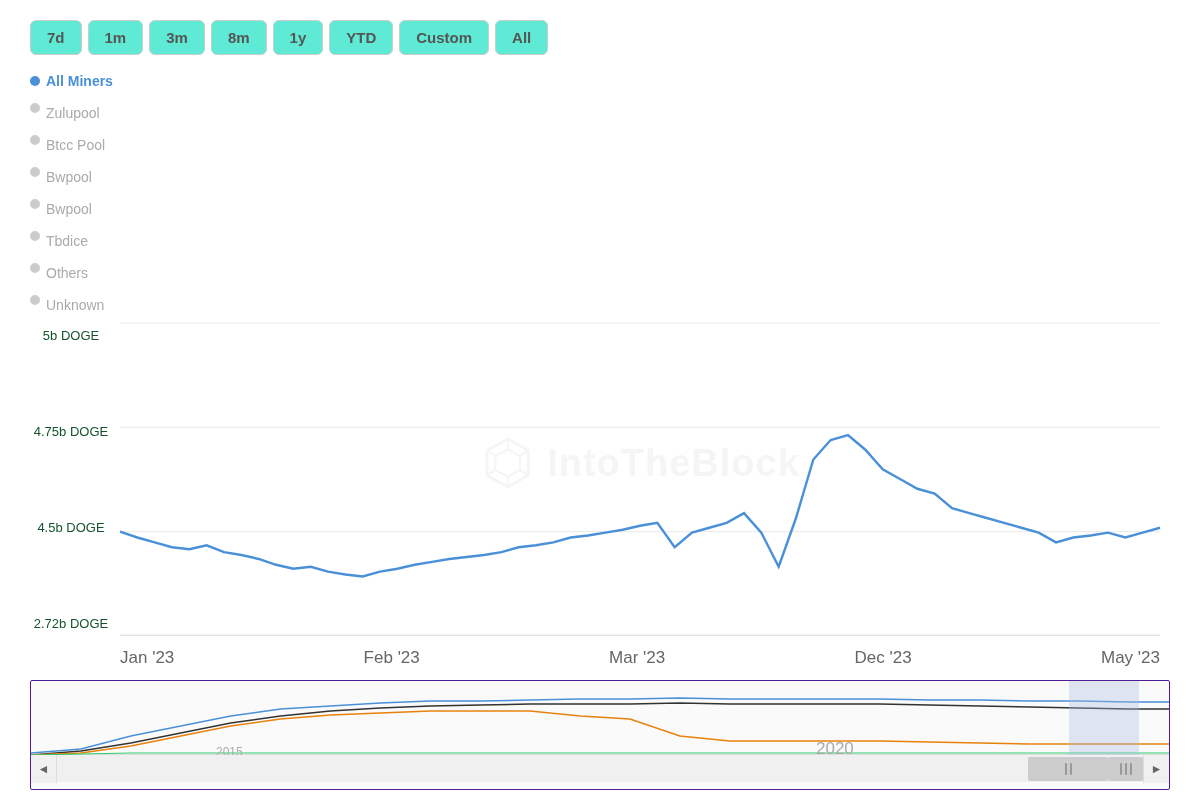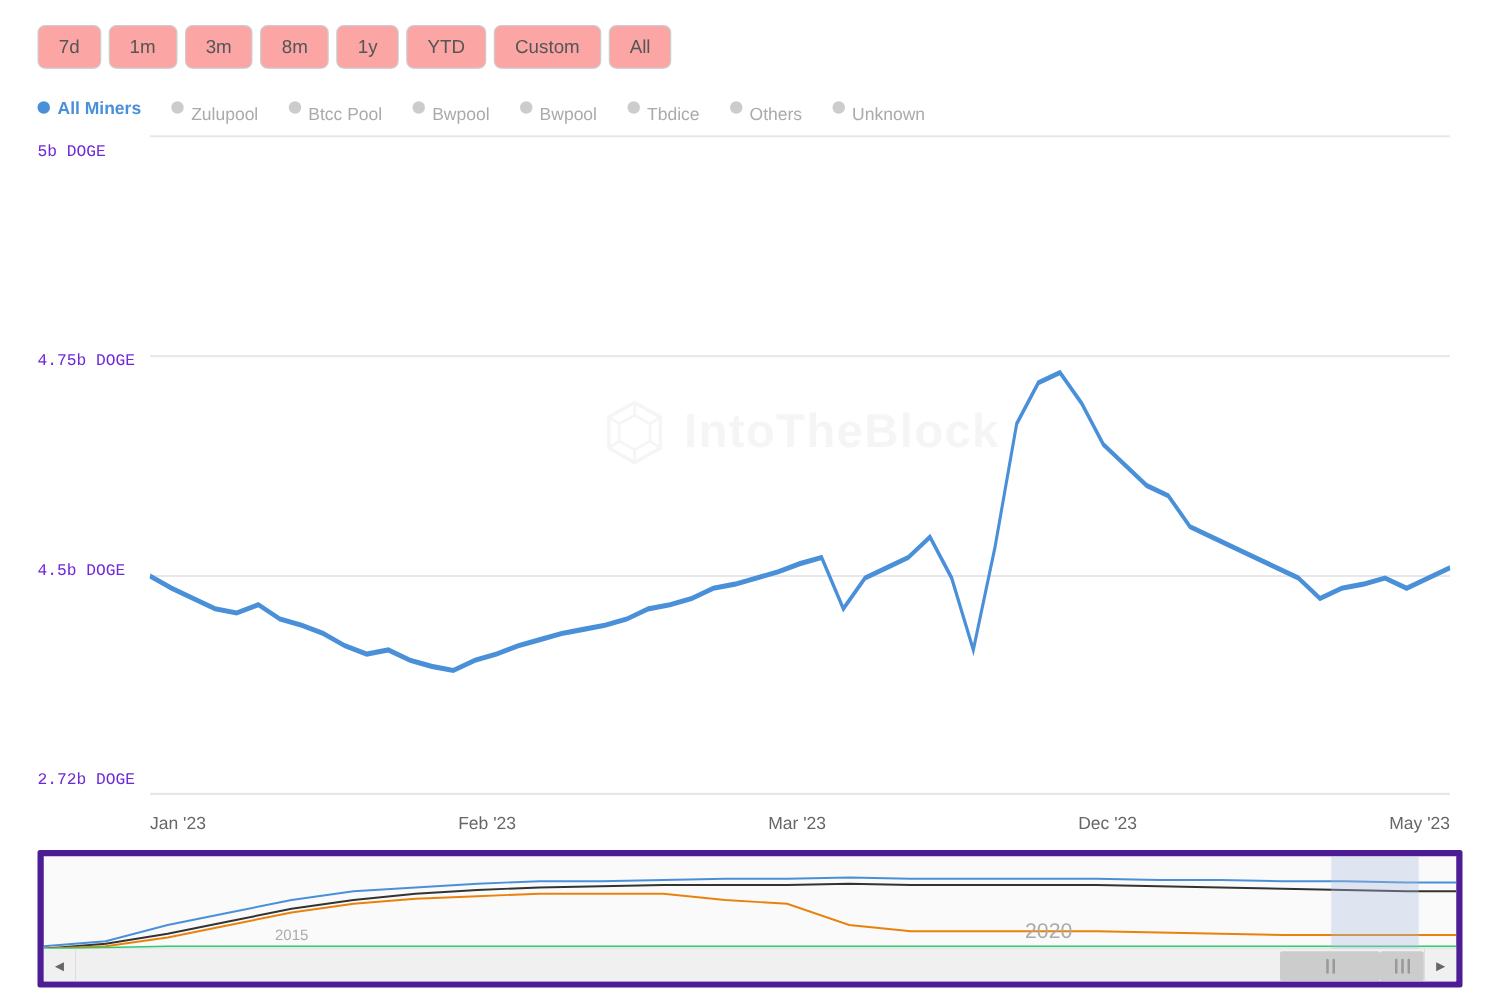--- a/index.html
+++ b/index.html
@@ -24,35 +24,36 @@
       display: flex;
       gap: 6px;
       margin-bottom: 18px;
       flex-wrap: wrap;
     }
 
     .time-btn {
       padding: 8px 16px;
       border: 1.5px solid #ccc;
       border-radius: 6px;
-      background: #fca5a5;
+      background: #5eead4;
       color: #555;
       font-size: 15px;
       cursor: pointer;
-      font-weight: 400;
+      font-weight: 700;
     }
 
     
     .legend {
       display: flex;
       flex-wrap: wrap;
       gap: 6px 24px;
       margin-bottom: 10px;
       font-size: 14px;
       color: #aaa;
+      flex-direction: column;
     }
 
     .legend-item {
       display: flex;
       align-items: center;
       gap: 6px;
       cursor: pointer;
     }
 
     .legend-dot {
@@ -101,25 +102,24 @@
       display: flex;
       flex-direction: column;
       justify-content: space-between;
       align-items: flex-start;
       padding: 5px 0;
       width: 90px;
     }
 
     .y-label {
       font-size: 13px;
-      color: #6d28d9;
-      text-align: left;
+      color: #14532d;
+      text-align: center;
       width: 90px;
       padding-right: 8px;
-      font-family: Liberation Mono, monospace;
     }
 
     .chart-inner {
       position: absolute;
       left: 90px;
       right: 10px;
       top: 0;
       bottom: 40px;
       border-bottom: 1.5px solid #ddd;
     }
@@ -166,28 +166,28 @@
       left: 90px;
       right: 10px;
       bottom: 0;
       height: 36px;
       display: flex;
       justify-content: space-between;
       align-items: center;
     }
 
     .x-label {
-      font-size: 14px;
+      font-size: 17px;
       color: #666;
     }
 
     
     .mini-chart-container {
       height: 110px;
-      border: 5px solid #4c1d95;
+      border: 1px solid #4c1d95;
       border-radius: 2px;
       position: relative;
       background: #fafafa;
       margin-top: 4px;
       overflow: hidden;
     }
 
     .mini-chart-svg {
       width: 100%;
       height: 75px;

